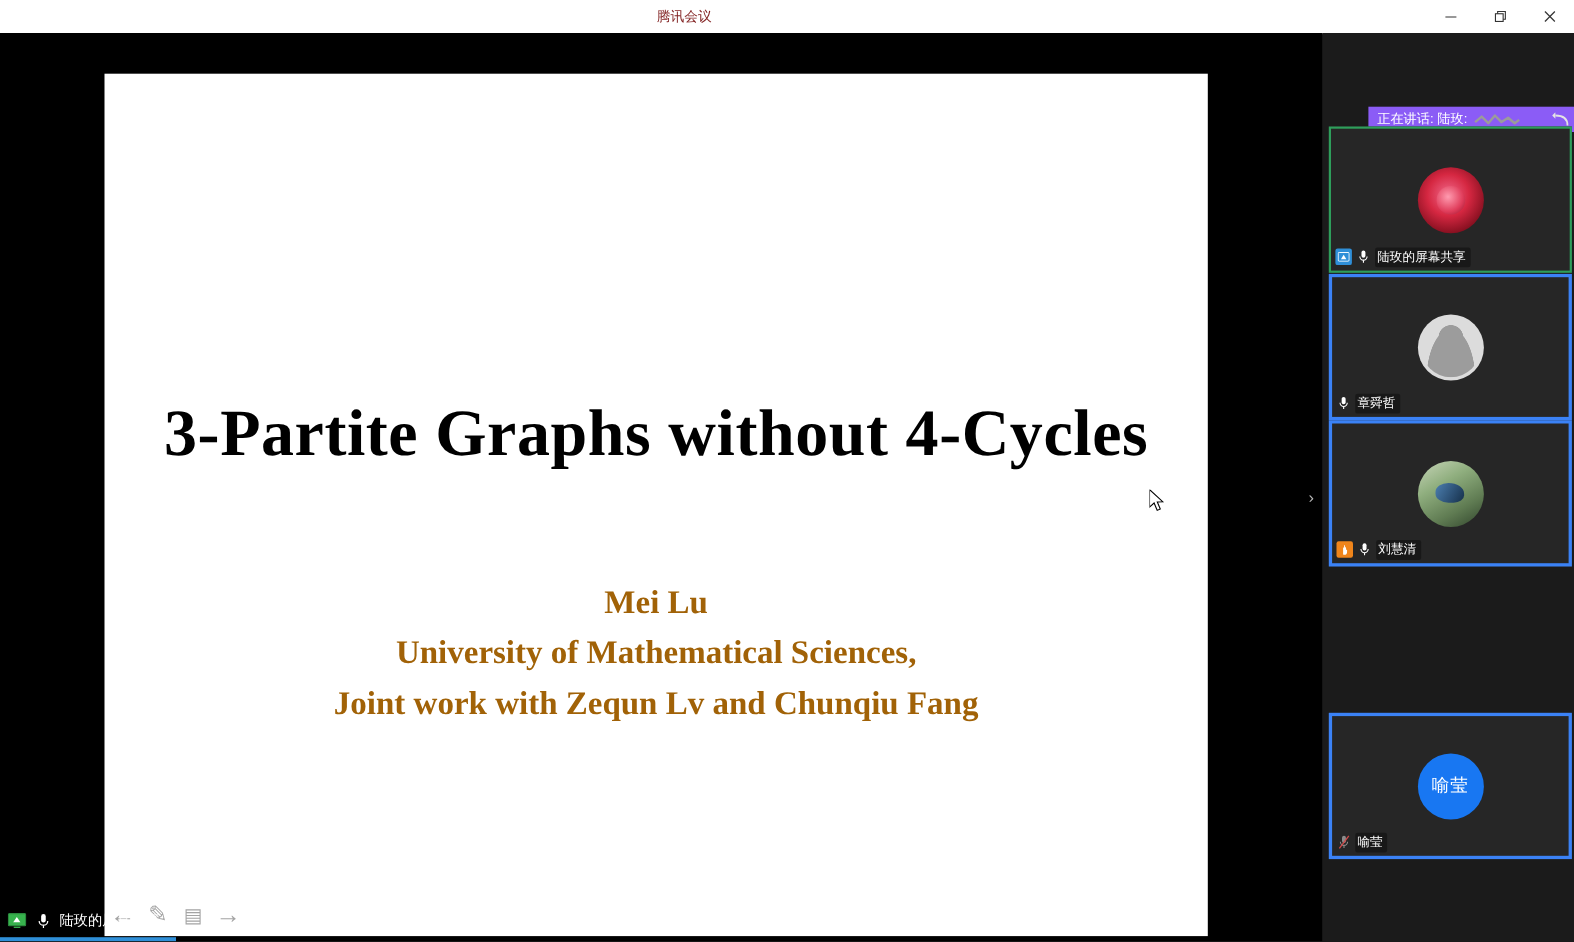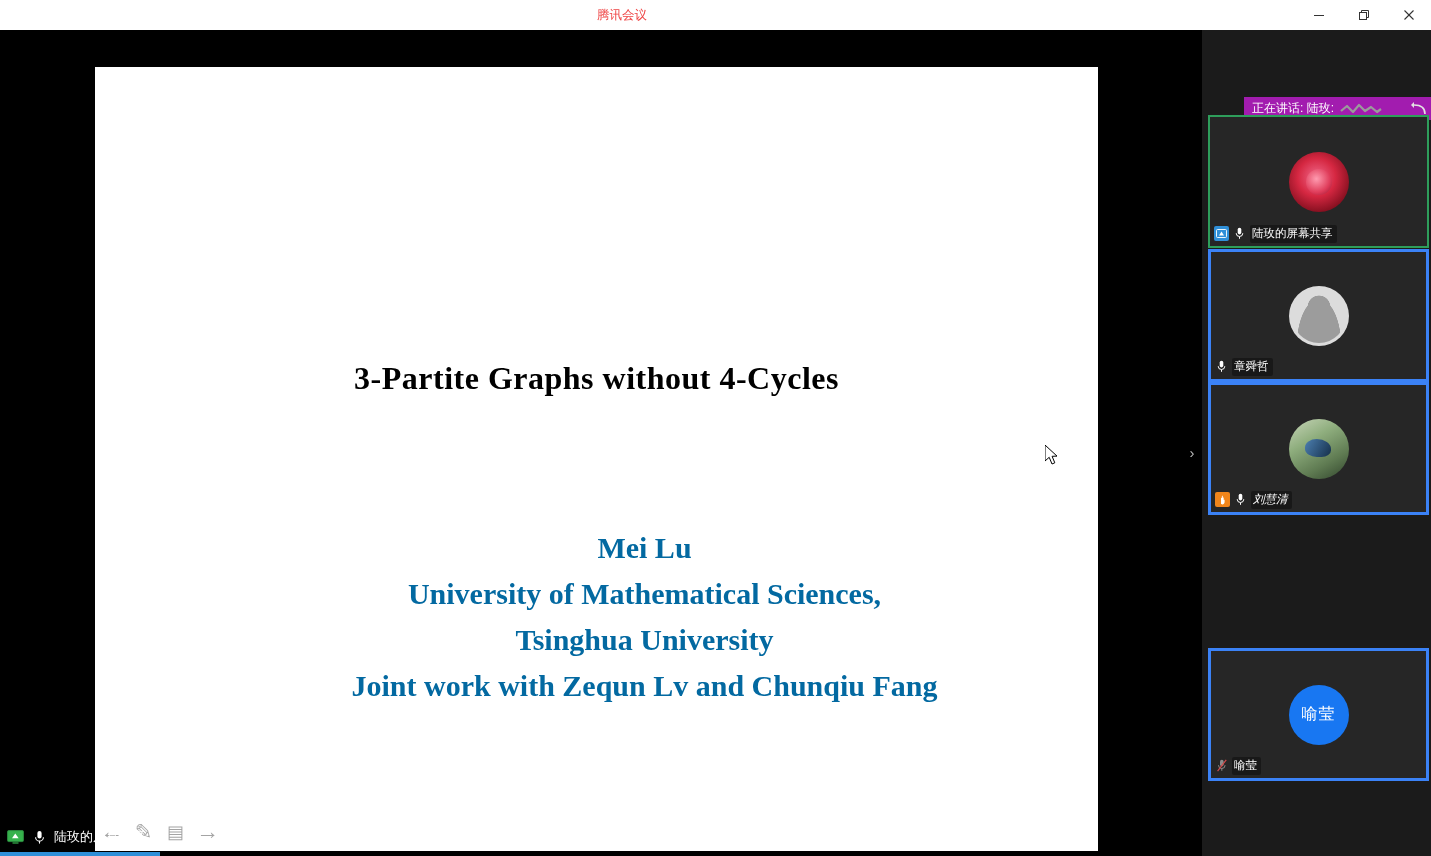--- a/index.html
+++ b/index.html
@@ -24,21 +24,21 @@
     background: #ffffff;
     border-bottom: 1px solid #e2e2e2;
   }
   #titlebar .title {
     position: absolute;
     left: 0; top: 0;
     width: 1244px;
     line-height: 30px;
     text-align: center;
     font-size: 12.5px;
-    color: #ef4444;
+    color: #7f1d1d;
   }
   .win-btns {
     position: absolute;
     right: 0; top: 0;
     height: 30px;
     display: flex;
   }
   .win-btn {
     width: 45px; height: 30px;
     display: flex;
@@ -63,35 +63,34 @@
     background: #ffffff;
     overflow: hidden;
   }
   #slide .slide-title {
     position: absolute;
     left: 0; top: 293px;
     width: 1003px;
     text-align: center;
     font-family: "Liberation Serif", serif;
     font-weight: bold;
-    font-size: 32px;
+    font-size: 60px;
     color: #000;
     letter-spacing: 0.5px;
   }
   #slide .slide-body {
     position: absolute;
     left: 0; top: 458px;
     width: 1003px;
     text-align: center;
     font-family: "Liberation Serif", serif;
     font-weight: bold;
     font-size: 30px;
     line-height: 46px;
-    color: #0369a1;
-    padding-left: 48px;
+    color: #a16207;
   }
   #slide-controls {
     position: absolute;
     left: 6px; bottom: 9px;
     display: flex;
     align-items: center;
     gap: 11px;
     opacity: .55;
   }
   #slide-controls .sc {
@@ -158,21 +157,21 @@
   #panel {
     position: absolute;
     left: 1202px; top: 30px;
     width: 229px; height: 826px;
     background: #1b1b1b;
   }
   #speaking-bar {
     position: absolute;
     left: 42px; top: 67px;
     width: 187px; height: 23px;
-    background: #a21caf;
+    background: #8b5cf6;
     display: flex;
     align-items: center;
     gap: 6px;
     padding-left: 8px;
     box-sizing: border-box;
   }
   #speaking-bar .sp-label {
     color: #ffffff;
     font-size: 12px;
     white-space: nowrap;
@@ -322,21 +321,20 @@
     </div>
   </div>
 
   <div id="stage">
 
     <div id="slide">
       <div class="slide-title">3-Partite Graphs without 4-Cycles</div>
       <div class="slide-body">
         <div>Mei Lu</div>
         <div>University of Mathematical Sciences,</div>
-        <div>Tsinghua University</div>
         <div>Joint work with Zequn Lv and Chunqiu Fang</div>
       </div>
 
       <div id="slide-controls">
         <div class="sc glyph-left"></div>
         <div class="sc glyph-pen"></div>
         <div class="sc glyph-note"></div>
         <div class="sc glyph-right"></div>
       </div>
     </div>
@@ -413,21 +411,21 @@
           <svg width="9" height="13" viewBox="0 0 9 13">
               <rect x="2.7" y="0.8" width="3.6" height="6.6" rx="1.8" fill="#ffffff"></rect>
               <path d="M1.2 6.2a3.3 3.3 0 0 0 6.6 0" fill="none" stroke="#ffffff" stroke-width="1"></path>
               <line x1="4.5" y1="9.6" x2="4.5" y2="11.8" stroke="#ffffff" stroke-width="1"></line>
             </svg>
         </span>
         <span class="nm-text">章舜哲</span>
       </div>
     </div>
 
-    <div class="tile" style="top:352px;font-style:italic;">
+    <div class="tile" style="top:352px;">
       <div class="avatar bird"></div>
       <div class="namebar">
         <span class="chip orange">
           <svg width="10" height="11" viewBox="0 0 10 11">
               <path d="M3 10V4.2c0-.6.9-.6.9 0V2.1c0-.6.9-.6.9 0v1.9c0-.6.9-.6.9 0v2.1c0-.5.9-.5.9 0V8c0 1.4-1 2.4-2.3 2.4H4.6C3.6 10.4 3 10 3 10z" fill="#ffffff"></path>
             </svg>
         </span>
         <span class="mic-on">
           <svg width="9" height="13" viewBox="0 0 9 13">
               <rect x="2.7" y="0.8" width="3.6" height="6.6" rx="1.8" fill="#ffffff"></rect>

